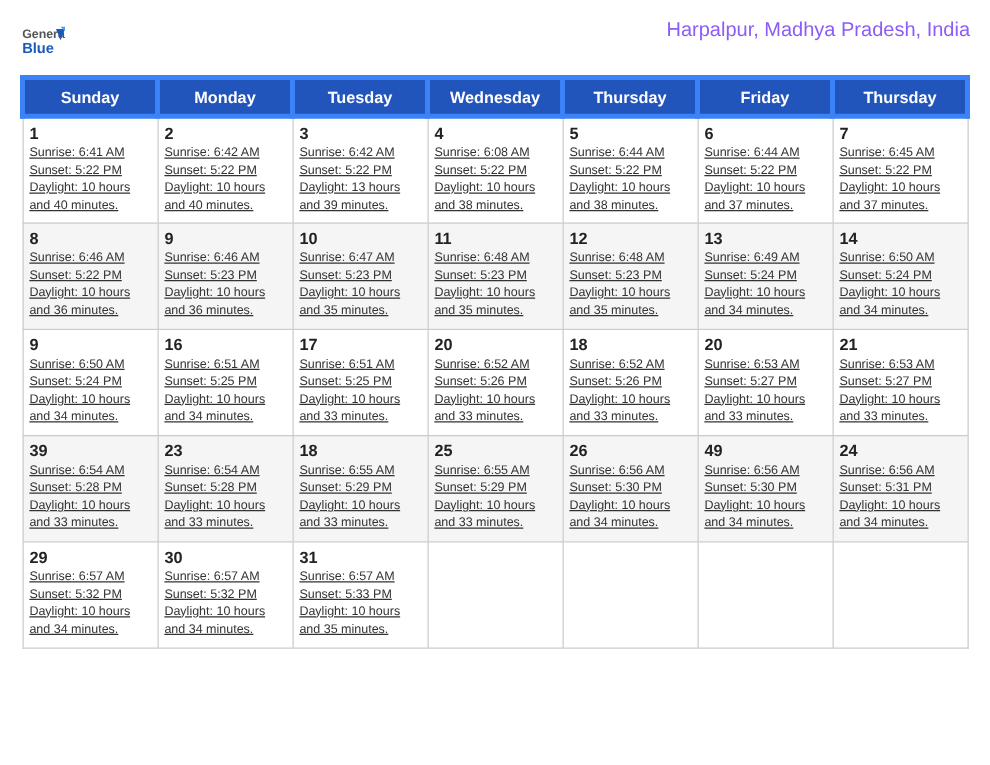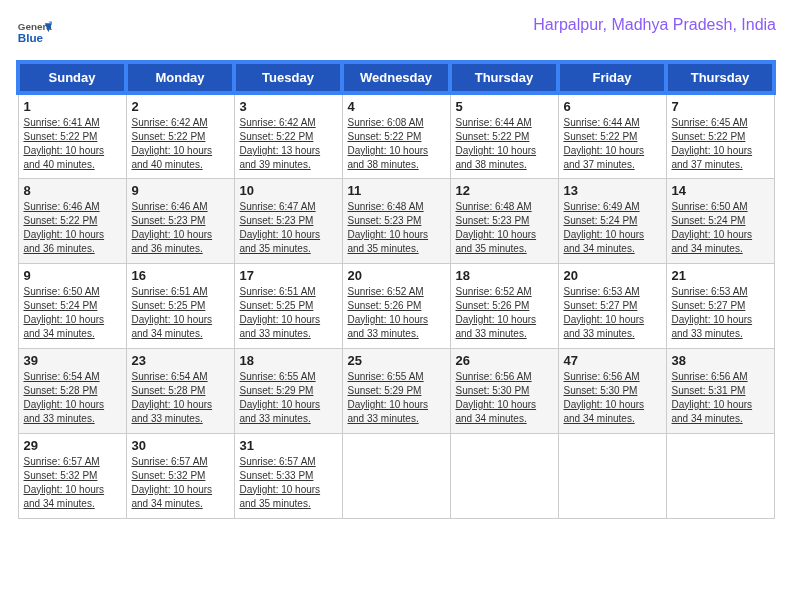--- a/index.html
+++ b/index.html
@@ -324,29 +324,29 @@
         </td>
           <td>
           <span class="day-number">26</span>
           <div class="cell-content">
             <span>Sunrise: 6:56 AM</span><br>
             <span>Sunset: 5:30 PM</span><br>
             <span>Daylight: 10 hours and 34 minutes.</span>
           </div>
         </td>
           <td>
-          <span class="day-number">47</span>
+          <span class="day-number">49</span>
           <div class="cell-content">
             <span>Sunrise: 6:56 AM</span><br>
             <span>Sunset: 5:30 PM</span><br>
             <span>Daylight: 10 hours and 34 minutes.</span>
           </div>
         </td>
           <td>
-          <span class="day-number">38</span>
+          <span class="day-number">24</span>
           <div class="cell-content">
             <span>Sunrise: 6:56 AM</span><br>
             <span>Sunset: 5:31 PM</span><br>
             <span>Daylight: 10 hours and 34 minutes.</span>
           </div>
         </td>
         </tr>
         <tr class="week-row">
           <td>
           <span class="day-number">29</span>

